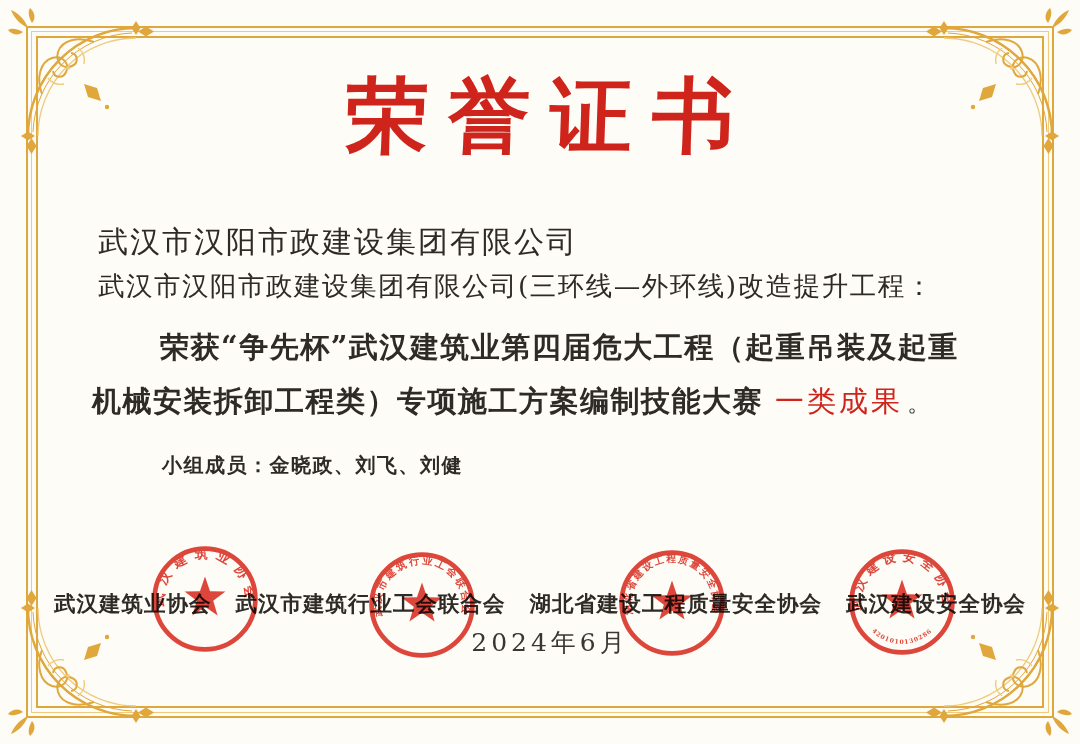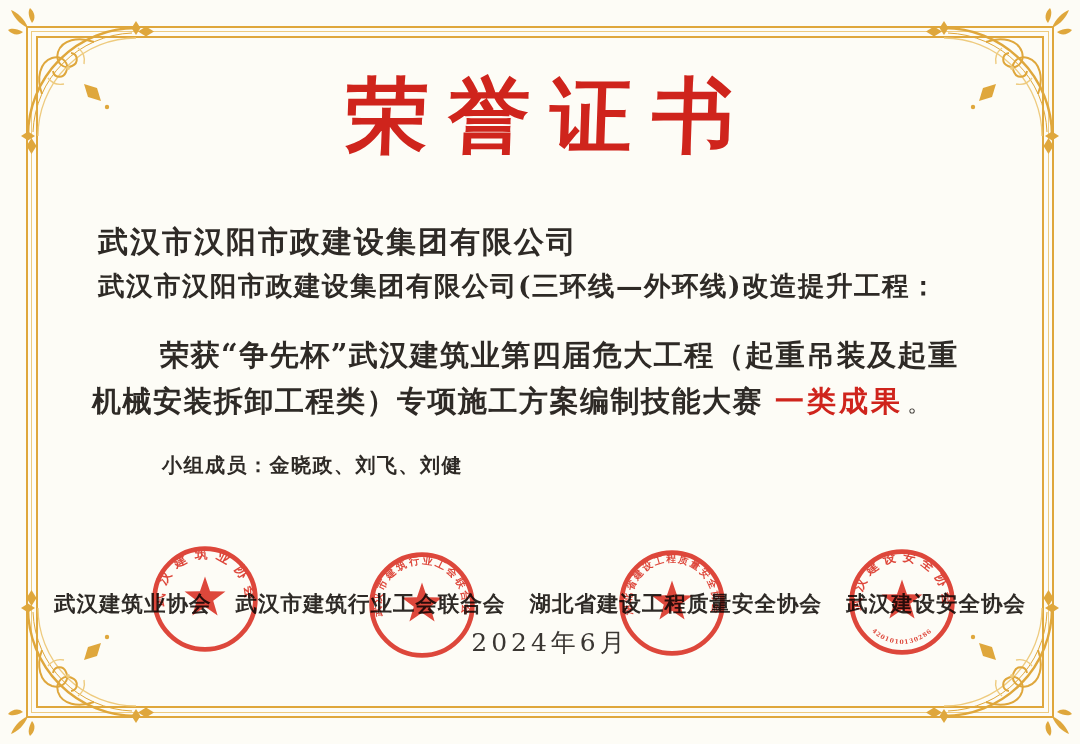--- a/index.html
+++ b/index.html
@@ -21,26 +21,26 @@
   .corner.bl { left:8px;  bottom:8px; transform:scaleY(-1); }
   .corner.br { right:8px; bottom:8px; transform:scale(-1,-1); }
   
   .title {
     position:absolute; left:0; top:62px; width:1080px;
     text-align:center; font-size:82px; font-weight:900;
     color:#cf241c; letter-spacing:20px; text-indent:20px;
     transform:skewX(-2deg);
   }
   
-  .bodyline { position:absolute; font-weight:700; white-space:nowrap; }
+  .bodyline { position:absolute; font-weight:400; white-space:nowrap; }
   .recipient { left:98px; top:222px; font-size:30px; letter-spacing:2px; }
   .project   { left:98px; top:268px; font-size:26.5px; letter-spacing:1.5px; }
-  .award1    { left:98px;  top:328px; font-size:29px; letter-spacing:1.5px; text-indent:62px; font-weight:600;margin-top:8px; }
+  .award1    { left:98px;  top:328px; font-size:29px; letter-spacing:1.5px; text-indent:62px; font-weight:600; }
   .award2    { left:92px;  top:382px; font-size:29px; letter-spacing:1.5px; font-weight:600; }
-  .grade     { color:#cf241c; font-weight:700; margin-left:12px; letter-spacing:3px; }
+  .grade     { color:#cf241c; font-weight:400; margin-left:12px; letter-spacing:3px; }
   .period    { color:#3a3632; font-weight:400; margin-left:4px; font-size:24px; }
   .team      { left:162px; top:452px; font-size:20px; letter-spacing:1.5px; font-weight:700; }
   
   .issuers {
     position:absolute; left:0; top:589px; width:1080px;
     display:flex; justify-content:center; gap:24px;
     font-size:21.5px; font-weight:700; letter-spacing:1px; white-space:nowrap;
   }
   .date {
     position:absolute; left:10px; top:626px; width:1080px;

